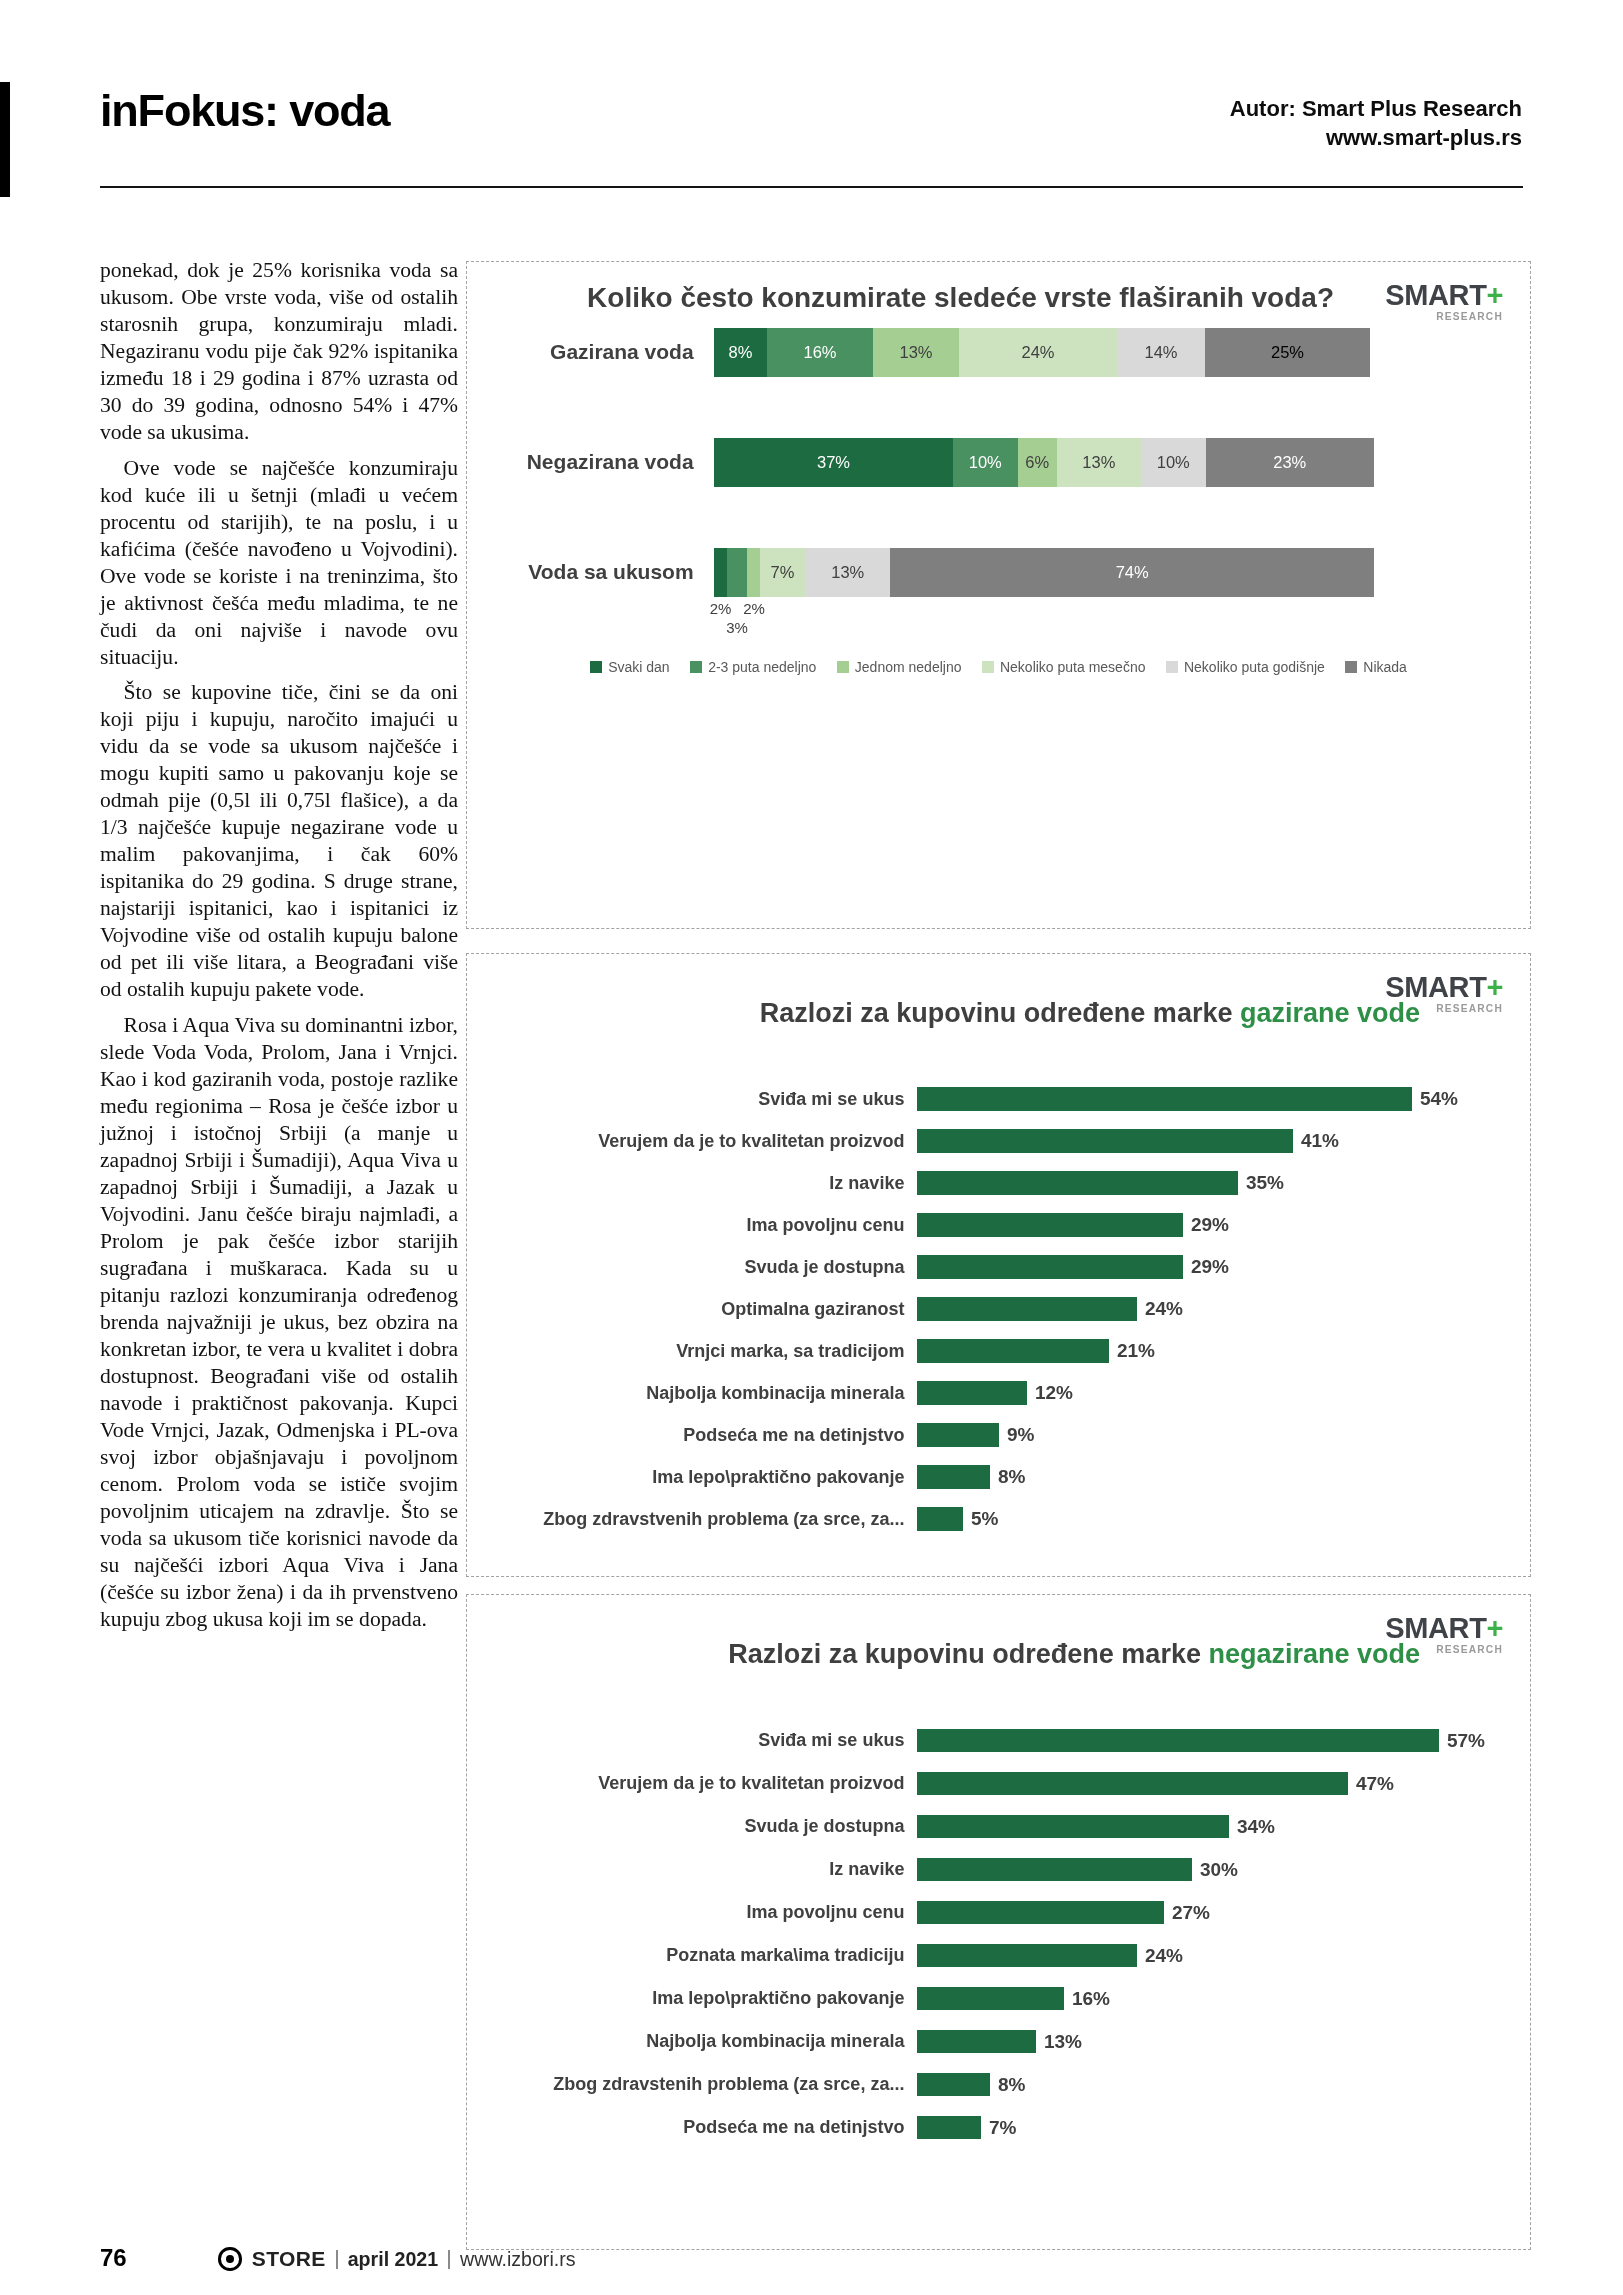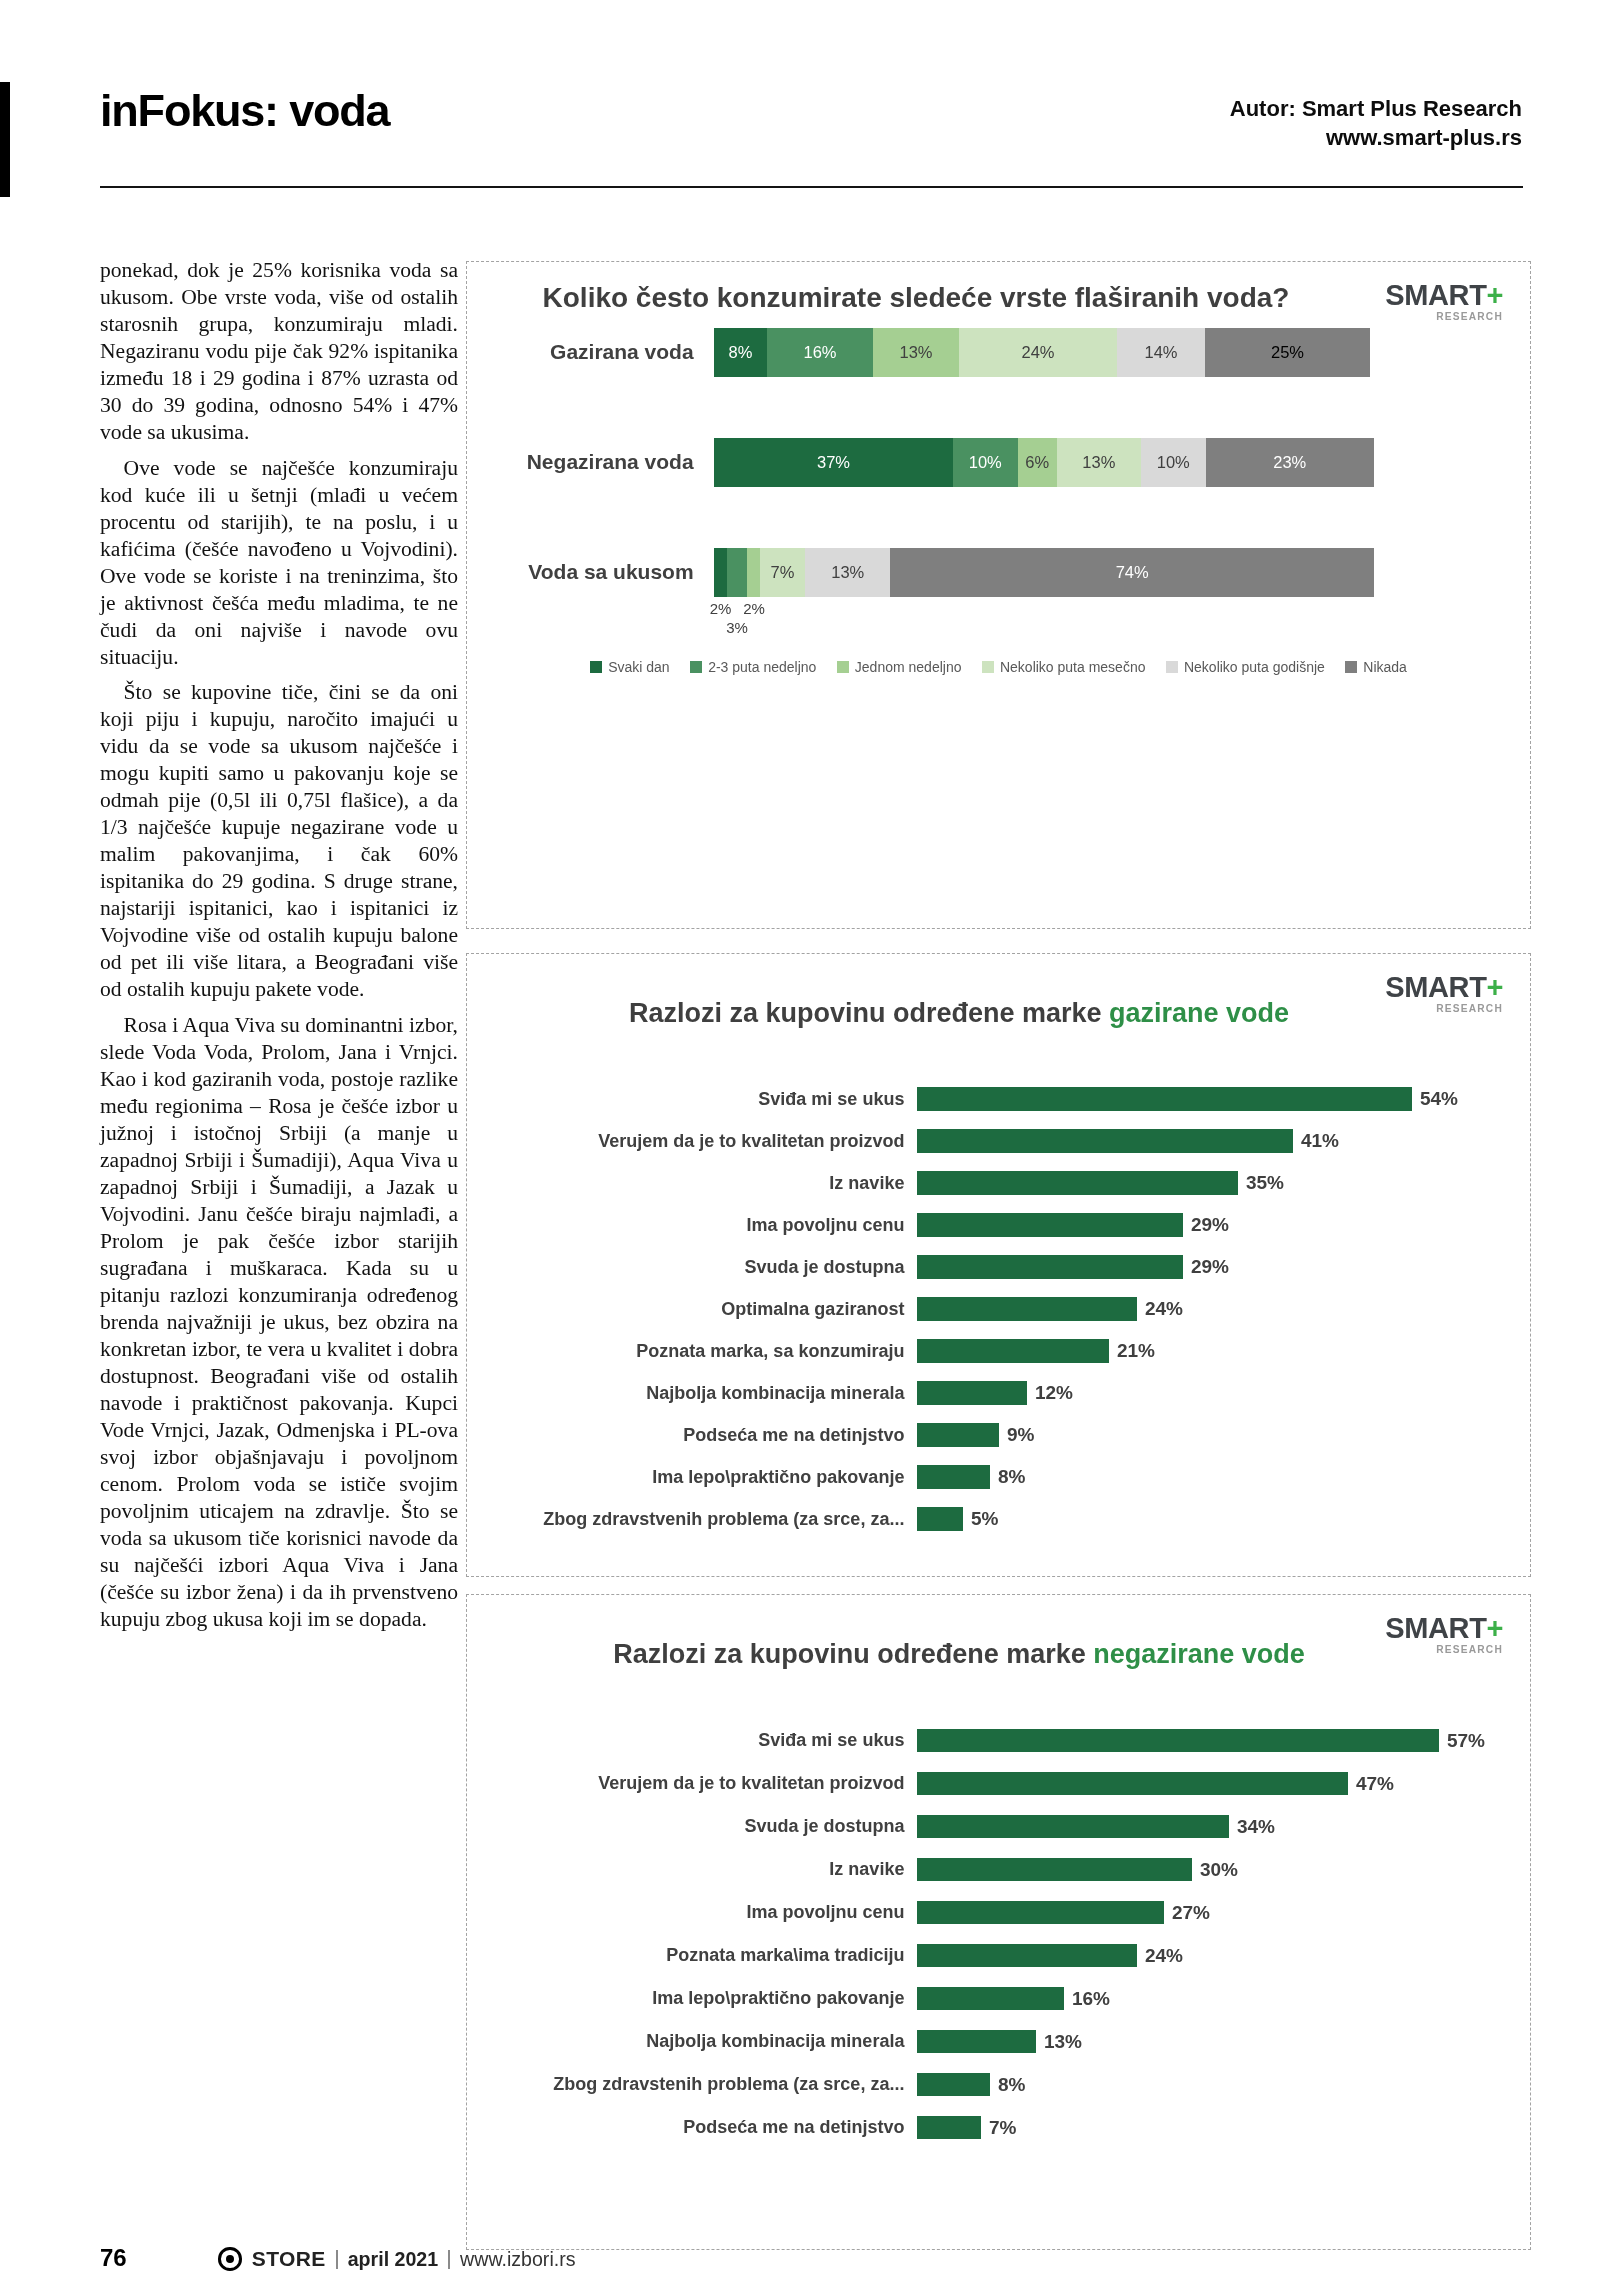--- a/index.html
+++ b/index.html
@@ -19,21 +19,21 @@
         font-size:21.6px;line-height:27px;text-align:justify;color:#121212;hyphens:auto}
   .article p{margin:0}
   .article p + p{margin-top:8.6px;text-indent:23.6px}
 
   
   .chart-box{position:absolute;border:1.6px dashed #a3a3a3;background:#fff}
   #box1{left:466px;top:261px;width:1063px;height:666px}
   #box2{left:466px;top:953px;width:1063px;height:622px}
   #box3{left:466px;top:1594px;width:1063px;height:654px}
 
-  .c-title{position:absolute;left:31px;margin:0;text-align:center;font-weight:700;color:#3f3f3f;white-space:nowrap}
+  .c-title{position:absolute;left:31px;margin:0;text-align:right;font-weight:700;color:#3f3f3f;white-space:nowrap}
   #box1 .c-title{top:20.4px;right:196px;font-size:28px}
   #box2 .c-title,#box3 .c-title{top:44px;right:110px;font-size:27px}
   .c-title .hl{color:#2e8f47}
 
   .logo{position:absolute;right:27px;top:19px;text-align:right;line-height:1}
   .logo-main{font-size:29px;font-weight:800;color:#3f4347;letter-spacing:-0.4px}
   .logo-main .plus{color:#3cb049}
   .logo-sub{font-size:10.2px;color:#9a9a9a;letter-spacing:1.2px;margin-top:2.4px;font-weight:600}
 
   
@@ -242,21 +242,21 @@
           </div>
         </div>
         <div class="hrow">
           <div class="h-label">Optimalna gaziranost</div>
           <div class="h-area">
             <div class="h-bar" style="width: 220px; background: rgb(29, 107, 64);"></div>
             <span class="h-val">24%</span>
           </div>
         </div>
         <div class="hrow">
-          <div class="h-label">Poznata marka, sa konzumiraju</div>
+          <div class="h-label">Vrnjci marka, sa tradicijom</div>
           <div class="h-area">
             <div class="h-bar" style="width: 192px; background: rgb(29, 107, 64);"></div>
             <span class="h-val">21%</span>
           </div>
         </div>
         <div class="hrow">
           <div class="h-label">Najbolja kombinacija minerala</div>
           <div class="h-area">
             <div class="h-bar" style="width: 110px; background: rgb(29, 107, 64);"></div>
             <span class="h-val">12%</span>

